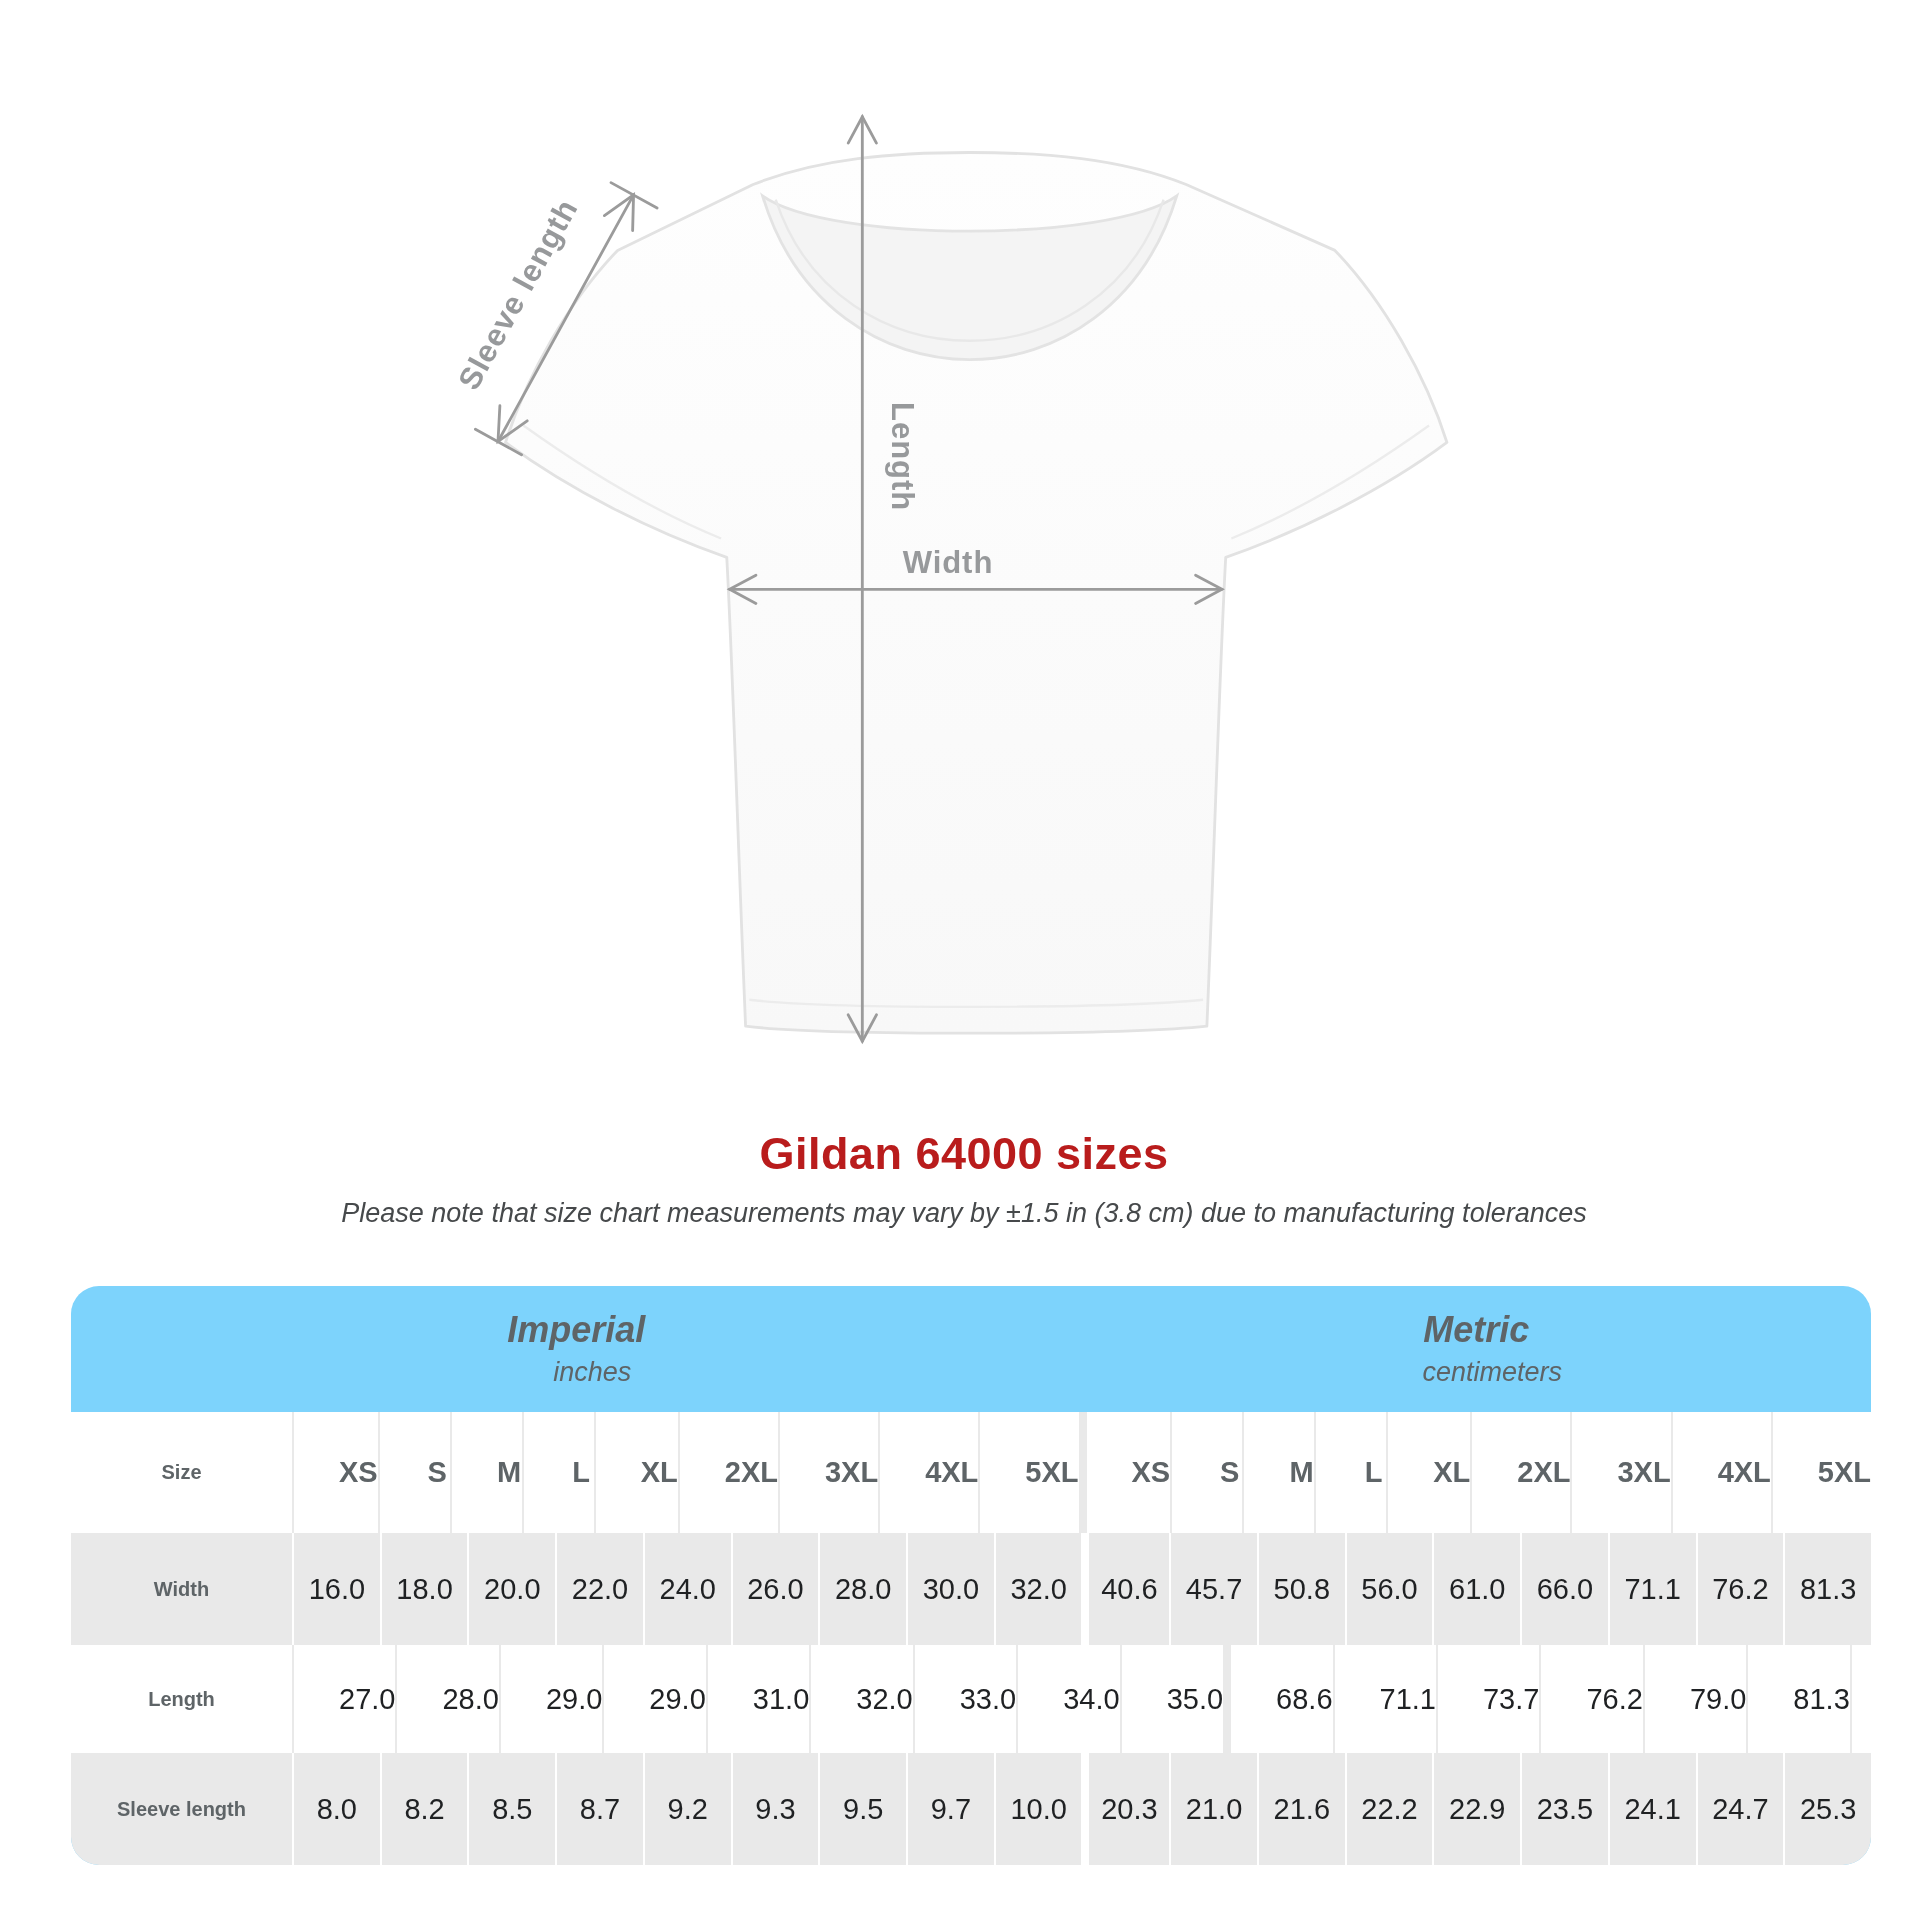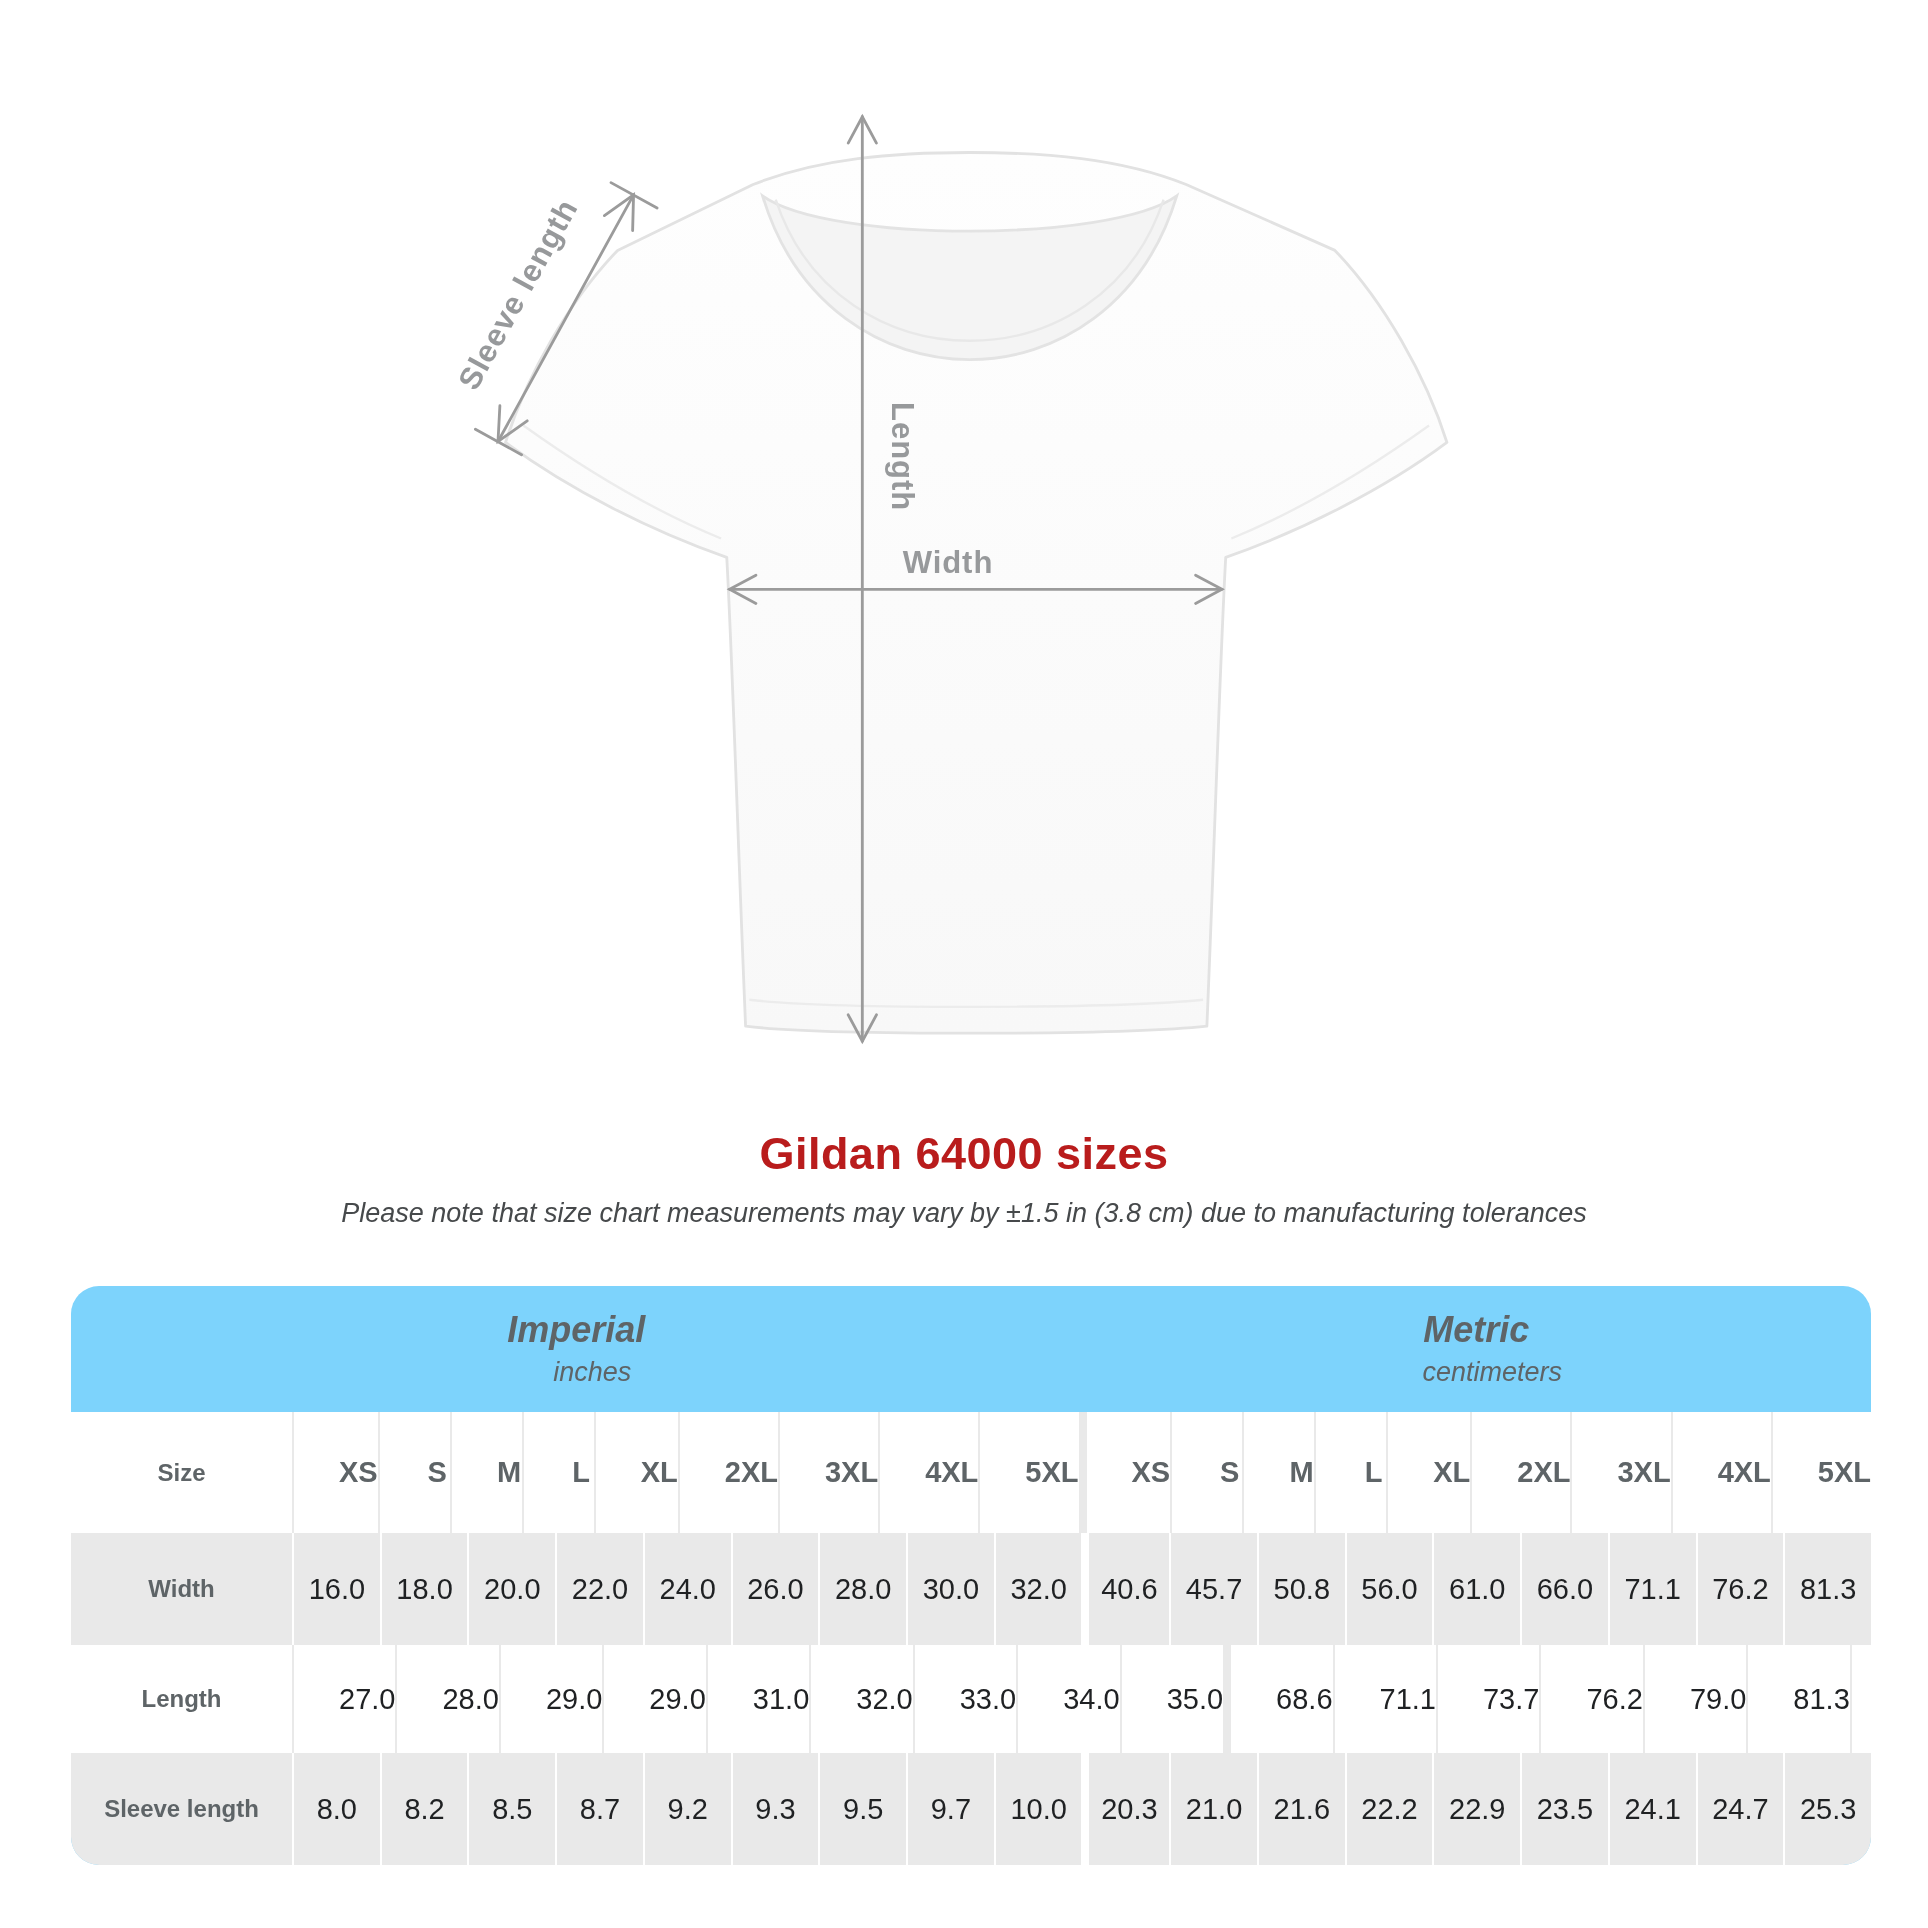--- a/index.html
+++ b/index.html
@@ -19,21 +19,21 @@
   .g1{width:calc(221px + (100% - 221px) * 9 / 18);}
   .g2{flex:1;}
   .gname{font-size:36px;font-weight:700;font-style:italic;line-height:45px;}
   .gunit{font-size:27px;font-style:italic;line-height:41px;margin-left:32px;}
 
   .trow{display:grid;grid-template-columns:221px repeat(18,1fr);}
   .r0{height:121px;}.r1{height:112px;}.r2{height:108px;}.r3{height:112px;}
   .rw{background:#ffffff;}.rg{background:#e9e9e9;}
   .cell{display:flex;align-items:center;justify-content:center;
         font-size:29px;color:#1f2123;}
-  .lab{font-weight:700;color:#5e6467;font-size:24px;}
+  .lab{font-weight:700;color:#5e6467;font-size:20px;}
   .shead{font-weight:700;color:#5e6467;font-size:29px;}
   .sep{border-left:2.8px solid;}
   .rw .sep{border-color:#e9e9e9;padding-left:45px;}
   .rg .sep{border-color:#ffffff;}
   .sepw{border-left-width:8.5px;}
 
   .dim-label{font-size:33px;font-weight:700;fill:#97999b;letter-spacing:1px;}
 </style>
 </head>
 <body>

